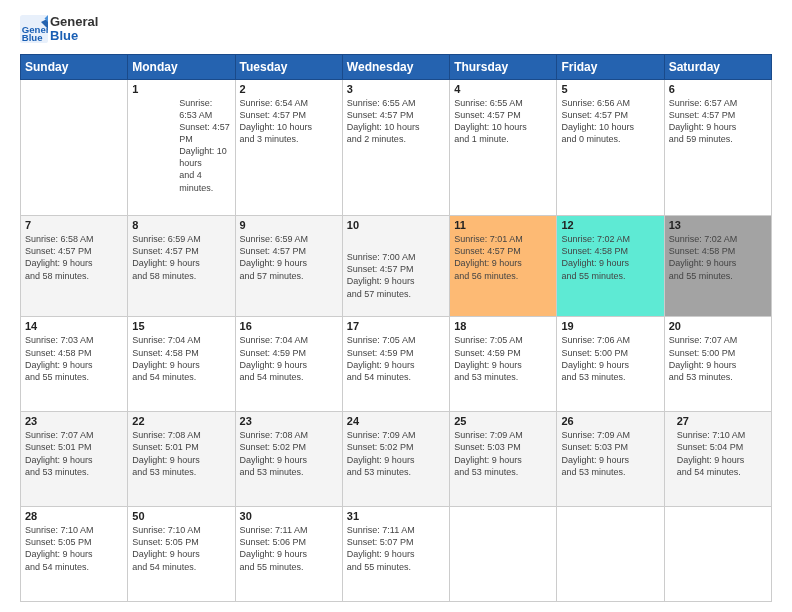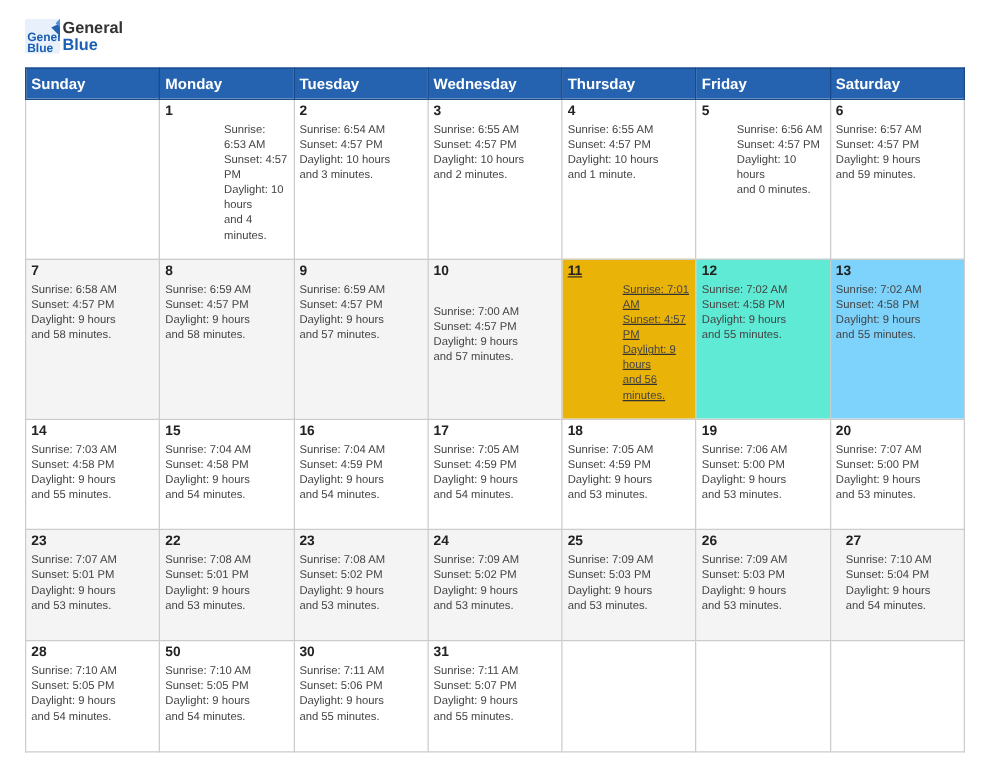--- a/index.html
+++ b/index.html
@@ -157,21 +157,21 @@
           </td>
           <td style="background-color: rgb(255, 255, 255);">
             <span class="day-num">4</span>
             <div class="cell-info" style="white-space: pre-line;">Sunrise: 6:55 AM
 Sunset: 4:57 PM
 Daylight: 10 hours
 and 1 minute.</div>
           </td>
           <td style="background-color: rgb(255, 255, 255);">
             <span class="day-num">5</span>
-            <div class="cell-info" style="white-space: pre-line; margin-left: 28px;">Sunrise: 6:56 AM
+            <div class="cell-info" style="white-space: pre-line;">Sunrise: 6:56 AM
 Sunset: 4:57 PM
 Daylight: 10 hours
 and 0 minutes.</div>
           </td>
           <td style="background-color: rgb(255, 255, 255);">
             <span class="day-num">6</span>
             <div class="cell-info" style="white-space: pre-line;">Sunrise: 6:57 AM
 Sunset: 4:57 PM
 Daylight: 9 hours
 and 59 minutes.</div>
@@ -199,35 +199,35 @@
 Daylight: 9 hours
 and 57 minutes.</div>
           </td>
           <td style="background-color: rgb(244, 244, 244);">
             <span class="day-num">10</span>
             <div class="cell-info" style="white-space: pre-line; margin-top: 20px;">Sunrise: 7:00 AM
 Sunset: 4:57 PM
 Daylight: 9 hours
 and 57 minutes.</div>
           </td>
-          <td style="background-color: #eab308; text-decoration: underline;">
+          <td style="background-color: #fdba74;">
             <span class="day-num">11</span>
-            <div class="cell-info" style="white-space: pre-line; margin-left: 44px;">Sunrise: 7:01 AM
+            <div class="cell-info" style="white-space: pre-line;">Sunrise: 7:01 AM
 Sunset: 4:57 PM
 Daylight: 9 hours
 and 56 minutes.</div>
           </td>
           <td style="background-color: #5eead4;">
             <span class="day-num">12</span>
             <div class="cell-info" style="white-space: pre-line;">Sunrise: 7:02 AM
 Sunset: 4:58 PM
 Daylight: 9 hours
 and 55 minutes.</div>
           </td>
-          <td style="background-color: #7dd3fc;">
+          <td style="background-color: #a3a3a3;">
             <span class="day-num">13</span>
             <div class="cell-info" style="white-space: pre-line;">Sunrise: 7:02 AM
 Sunset: 4:58 PM
 Daylight: 9 hours
 and 55 minutes.</div>
           </td>
         </tr>
         <tr>
           <td style="background-color: rgb(255, 255, 255);">
             <span class="day-num">14</span>

